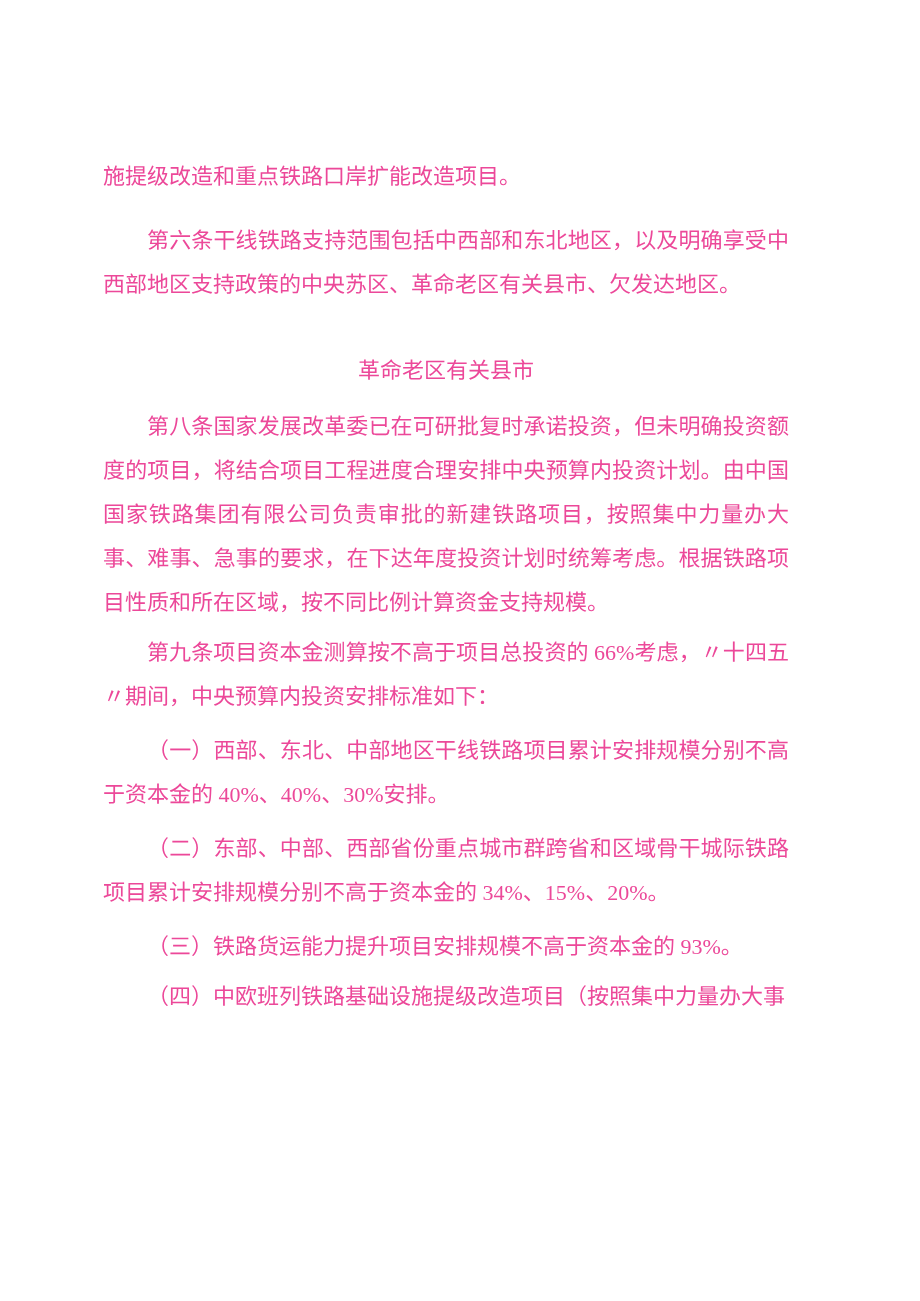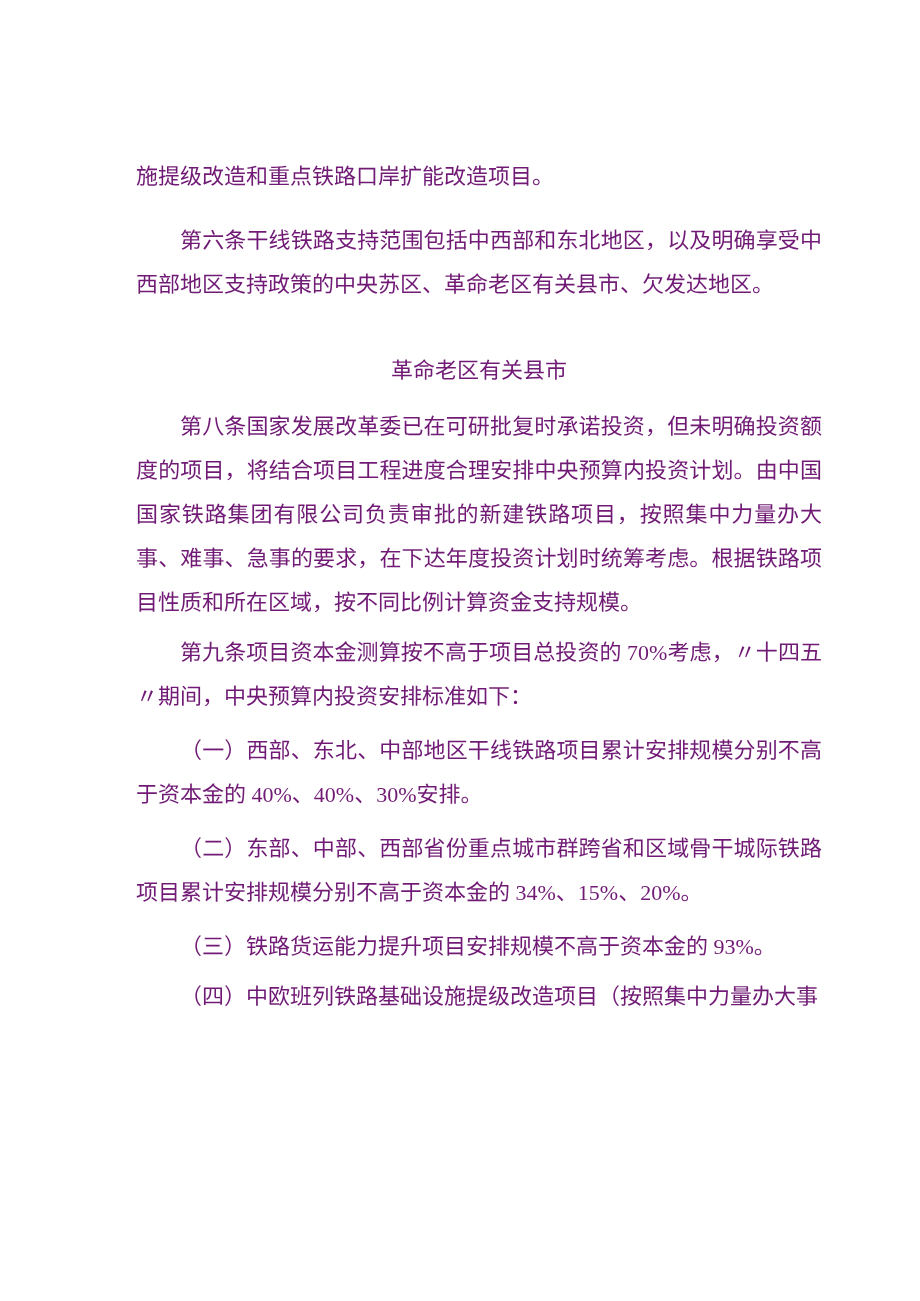--- a/index.html
+++ b/index.html
@@ -9,27 +9,27 @@
   }
   .page {
     position: relative;
     width: 920px;
     height: 1301px;
     background: #ffffff;
     overflow: hidden;
   }
   .doc {
     position: absolute;
-    left: 136px;
+    left: 103px;
     top: 155px;
     width: 686px;
     font-family: "Liberation Serif", "DejaVu Serif", serif;
     font-size: 22px;
     line-height: 44px;
-    color: #701a75;
+    color: #ec4899;
     text-align: justify;
     text-justify: inter-character;
     letter-spacing: 0;
   }
   .doc p {
     margin: 0;
     text-indent: 2em;
   }
   .doc p.continuation {
     text-indent: 0;
@@ -49,19 +49,19 @@
 </style>
 </head>
 <body>
 
 <div class="page">
   <div class="doc" id="doc-body">
       <p class="continuation">施提级改造和重点铁路口岸扩能改造项目。</p>
       <p class="body">第六条干线铁路支持范围包括中西部和东北地区，以及明确享受中西部地区支持政策的中央苏区、革命老区有关县市、欠发达地区。</p>
       <p class="heading">革命老区有关县市</p>
       <p class="body">第八条国家发展改革委已在可研批复时承诺投资，但未明确投资额度的项目，将结合项目工程进度合理安排中央预算内投资计划。由中国国家铁路集团有限公司负责审批的新建铁路项目，按照集中力量办大事、难事、急事的要求，在下达年度投资计划时统筹考虑。根据铁路项目性质和所在区域，按不同比例计算资金支持规模。</p>
-      <p class="body">第九条项目资本金测算按不高于项目总投资的 70%考虑，〃十四五〃期间，中央预算内投资安排标准如下：</p>
+      <p class="body">第九条项目资本金测算按不高于项目总投资的 66%考虑，〃十四五〃期间，中央预算内投资安排标准如下：</p>
       <p class="body">（一）西部、东北、中部地区干线铁路项目累计安排规模分别不高于资本金的 40%、40%、30%安排。</p>
       <p class="body">（二）东部、中部、西部省份重点城市群跨省和区域骨干城际铁路项目累计安排规模分别不高于资本金的 34%、15%、20%。</p>
       <p class="body">（三）铁路货运能力提升项目安排规模不高于资本金的 93%。</p>
       <p class="body">（四）中欧班列铁路基础设施提级改造项目（按照集中力量办大事</p>
     </div>
 </div>
 
 </body></html>

